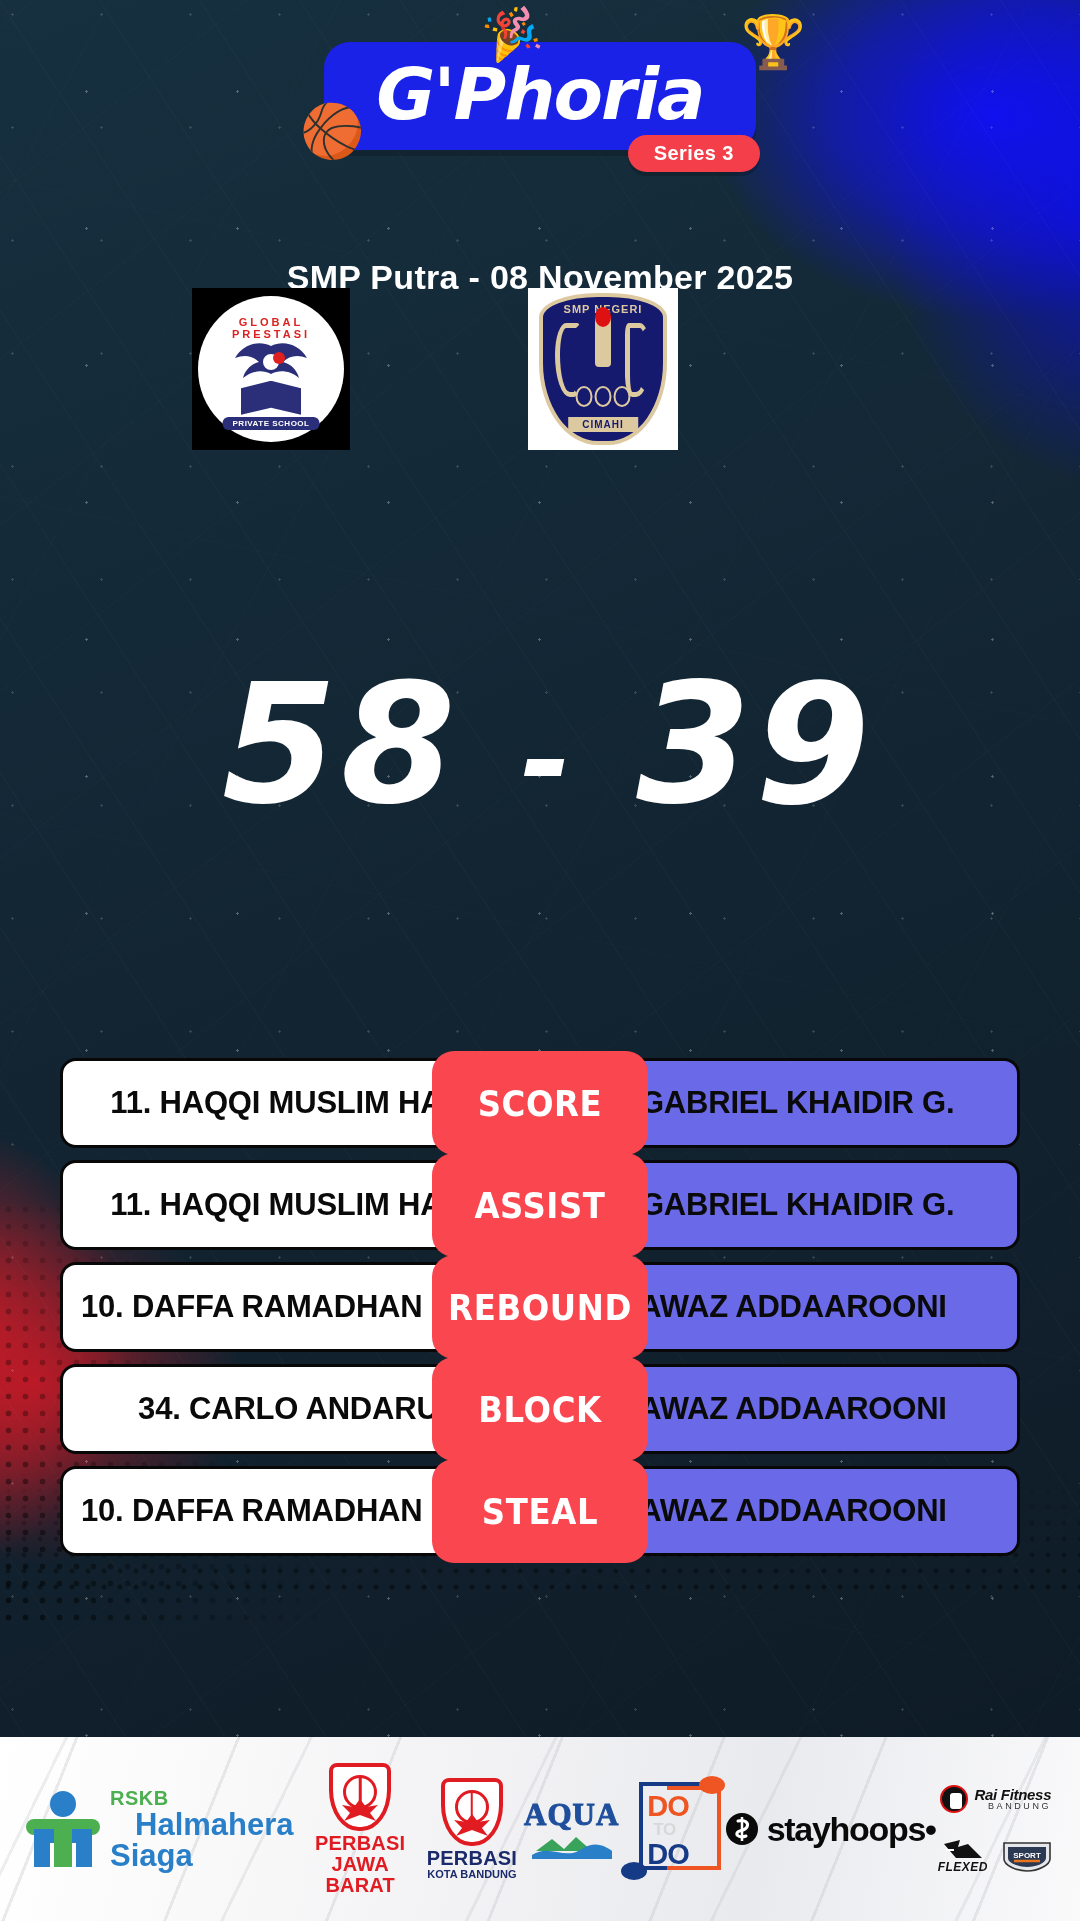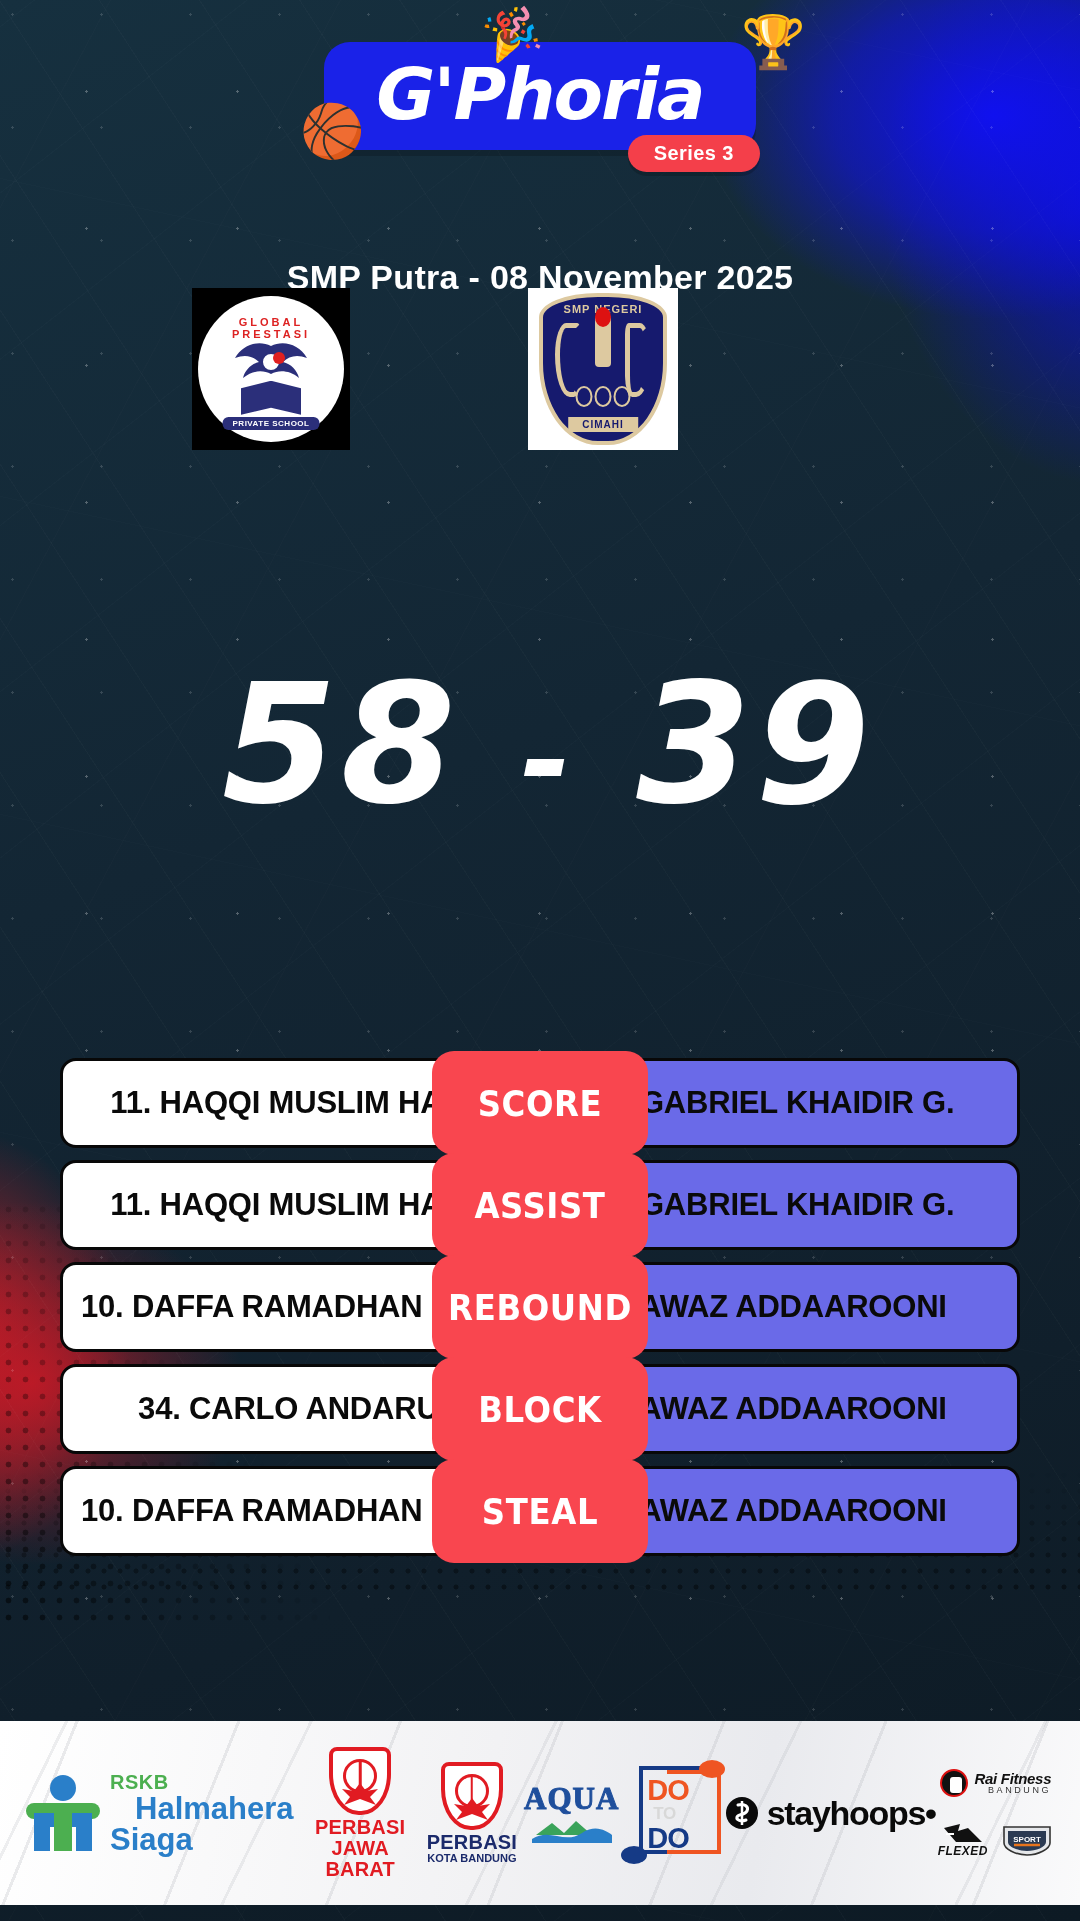--- a/index.html
+++ b/index.html
@@ -209,21 +209,21 @@
     border-radius:22px; display:flex; align-items:center; justify-content:center;
     z-index:4;
   }
   .tp-mid b{
     color:#fff; font-size:36px; font-weight:bold; letter-spacing:.6px;
     font-family:"DejaVu Sans Condensed","Liberation Sans", sans-serif;
   }
 
   
   .sponsors{
-    position:absolute; left:0; right:0; bottom:16px; height:184px;
+    position:absolute; left:0; right:0; bottom:0; height:184px;
     background:
       repeating-linear-gradient(112deg, rgba(190,190,195,0) 0 70px, rgba(186,188,194,.30) 70px 73px, rgba(190,190,195,0) 73px 150px),
       repeating-linear-gradient(-64deg, rgba(190,190,195,0) 0 110px, rgba(176,179,186,.22) 110px 113px, rgba(190,190,195,0) 113px 220px),
       linear-gradient(100deg,#ffffff 0%,#f2f2f4 45%,#e9eaee 70%,#fafafb 100%);
     display:flex; align-items:center; justify-content:space-between;
     padding:0 26px;
   }
   .sp{ display:flex; align-items:center; }
 
   

